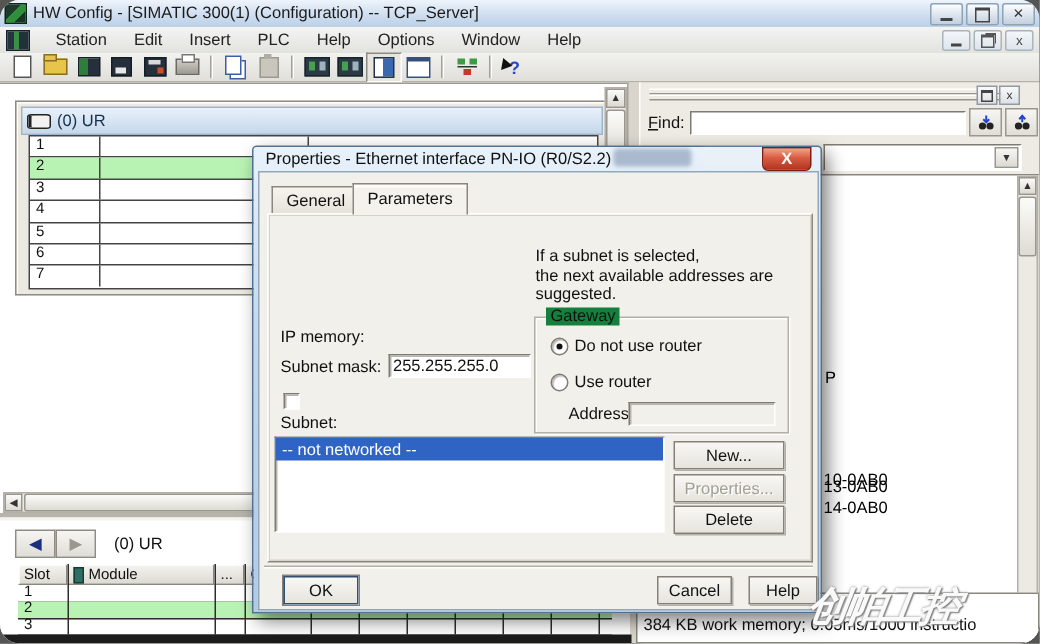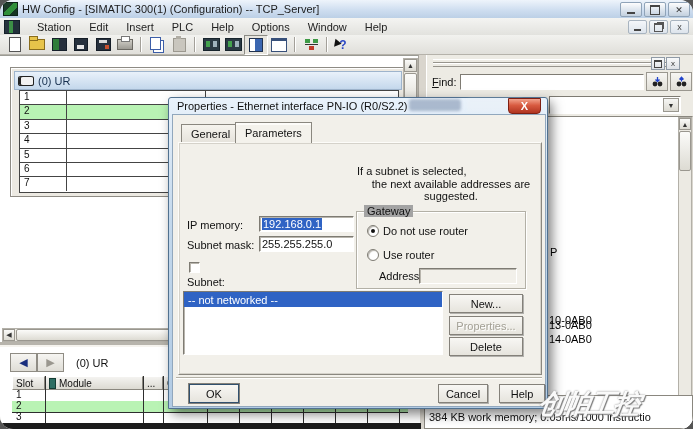--- a/index.html
+++ b/index.html
@@ -148,21 +148,21 @@
     border:1px solid;border-color:#fdfcf9 #8a877f #8a877f #fdfcf9;
     box-shadow:0 0 0 1px #d5d2ca inset;background:#f2f0ea;}
   .lbl{position:absolute;color:#111;}
   .field{position:absolute;height:14px;background:#fff;border:1px solid;
     border-color:#7e7b73 #fff #fff #7e7b73;box-shadow:inset 1px 1px 0 #b8b5ad;
     padding:0 2px;line-height:14px;}
   .sel{background:#2f63c4;color:#fff;padding:0 1px;}
   .checkbox{position:absolute;width:9px;height:9px;background:#fff;border:1px solid;
     border-color:#7e7b73 #fff #fff #7e7b73;box-shadow:inset 1px 1px 0 #b8b5ad;}
   .groupbox{position:absolute;border:1px solid #b3b0a6;box-shadow:1px 1px 0 #fff,inset 1px 1px 0 #fff;}
-  .gb-title{position:absolute;top:-7px;left:7px;background:#a3a3a3;padding:0 3px;}
+  .gb-title{position:absolute;top:-7px;left:7px;background:#15803d;padding:0 3px;}
   .radio{position:absolute;width:10px;height:10px;border-radius:50%;background:#fff;
     border:1px solid #7e7b73;box-shadow:inset 1px 1px 1px #b8b5ad;}
   .radio.on:before{content:"";position:absolute;left:3px;top:3px;width:4px;height:4px;border-radius:50%;background:#111;}
   .listbox{position:absolute;background:#fff;border:1px solid;border-color:#7e7b73 #fff #fff #7e7b73;
     box-shadow:inset 1px 1px 0 #b8b5ad;}
   .list-sel{height:13px;background:#2f63c4;color:#fff;padding:2px 0 0 4px;}
   .dbtn{position:absolute;display:flex;align-items:center;justify-content:center;
     background:linear-gradient(#f8f7f4,#e6e4dd);border:1px solid #84817a;
     box-shadow:1px 1px 0 rgba(60,60,60,.35);color:#111;}
   .dbtn.default{border:1px solid #31506e;box-shadow:0 0 0 1px #84817a,1px 1px 0 rgba(60,60,60,.35);}
@@ -411,24 +411,23 @@
     <div class="dlg-close">
         <span>X</span>
       </div>
 
     <div class="dlg-body">
       <div class="tab" style="left:8px;top:9px;">General</div>
       <div class="tab active" style="left:62px;top:7px;">Parameters</div>
       <div class="tabpage"></div>
 
       <span class="lbl" style="left:184px;top:50px;">If a subnet is selected,</span>
-      <span class="lbl" style="left:184px;top:63px;text-align:center;">the next available addresses are suggested.</span>
+      <span class="lbl" style="left:184px;top:63px;">the next available addresses are suggested.</span>
 
       <span class="lbl" style="left:14px;top:104px;">IP memory:</span>
-      <div class="field" style="left:86px;top:101px;width:89px;"><span class="sel">192.168.0.1</span></div>
 
       <span class="lbl" style="left:14px;top:124px;">Subnet mask:</span>
       <div class="field" style="left:86px;top:121px;width:89px;"><span>255.255.255.0</span></div>
 
       <div class="checkbox" style="left:16px;top:147px;"></div>
 
       <div class="groupbox" style="left:183px;top:96px;width:168px;height:76px;">
         <span class="gb-title">Gateway</span>
         <div class="radio on" style="left:10px;top:13px;"></div>
         <span class="lbl" style="left:26px;top:13px;">Do not use router</span>

